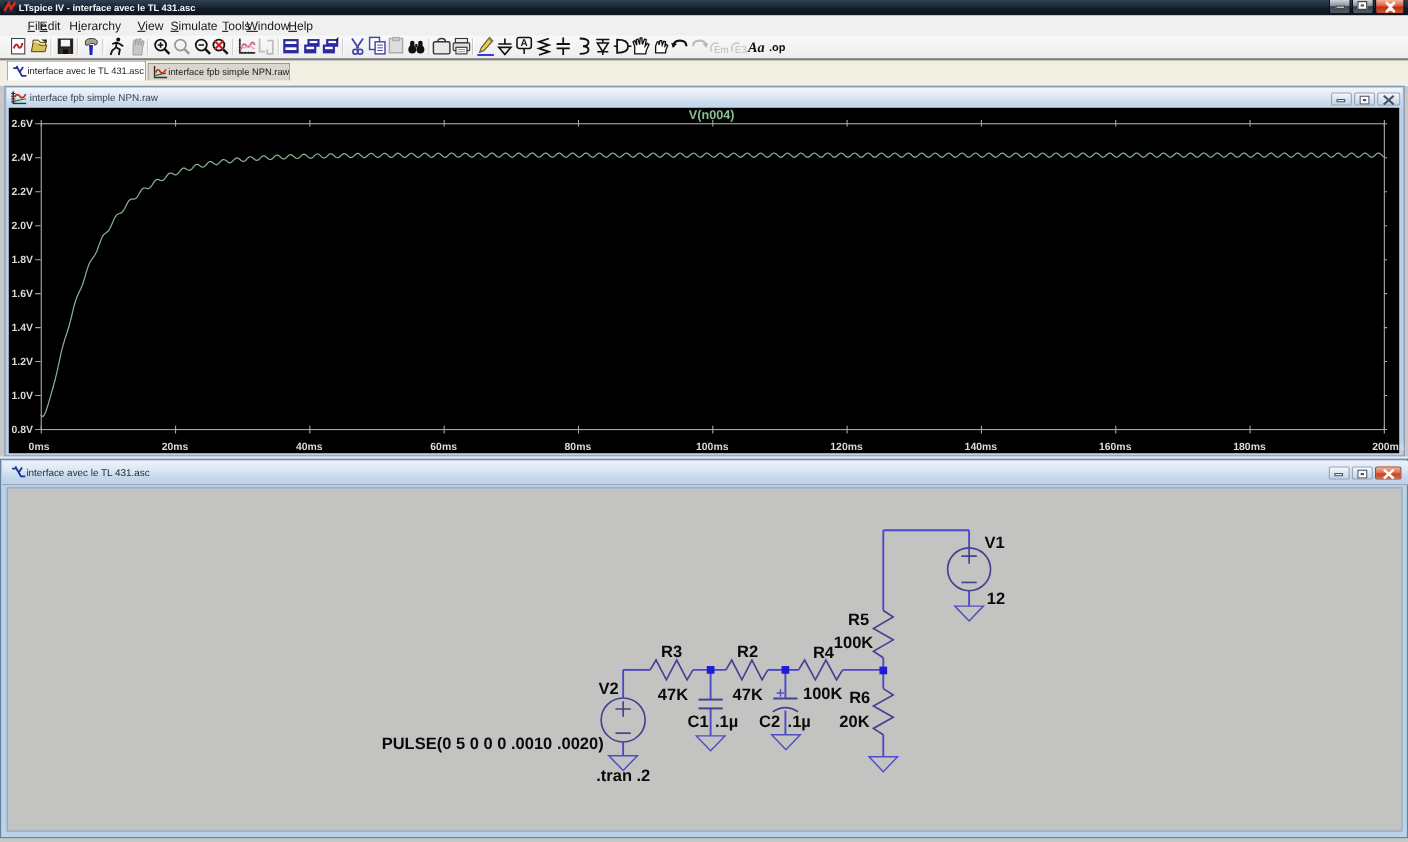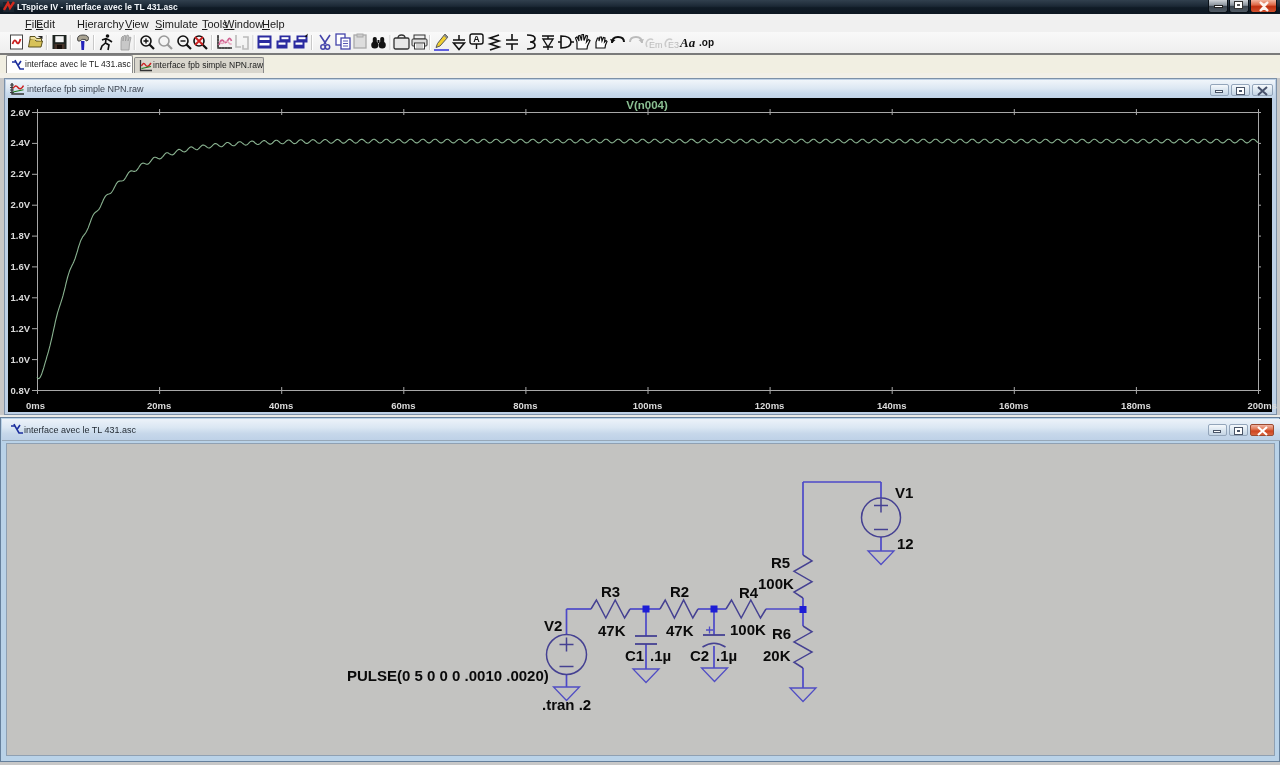--- a/index.html
+++ b/index.html
@@ -73,21 +73,21 @@
     <div id="btn-close" class="abs capbtn">
       <svg class="abs" style="left:7px;top:1px" width="12" height="11" viewBox="0 0 12 11">
           <path d="M2 1 L6 4.2 L10 1 M2 10 L6 6.8 L10 10 M2 1 L10 10 M10 1 L2 10" stroke="#fdf3ef" stroke-width="2.2" fill="none"></path>
         </svg>
     </div>
   </div>
 
   <div id="menubar" class="abs">
     <div class="menuitem" style="left:5px"><u>F</u>ile</div>
     <div class="menuitem" style="left:16px"><u>E</u>dit</div>
-    <div class="menuitem" style="left:57px">H<u>i</u>erarchy</div>
+    <div class="menuitem" style="left:43px">H<u>i</u>erarchy</div>
     <div class="menuitem" style="left:105px"><u>V</u>iew</div>
     <div class="menuitem" style="left:135px"><u>S</u>imulate</div>
     <div class="menuitem" style="left:182px"><u>T</u>ools</div>
     <div class="menuitem" style="left:204px"><u>W</u>indow</div>
     <div class="menuitem" style="left:242px"><u>H</u>elp</div>
   </div>
 
   <div id="toolbar" class="abs">
     <svg class="abs" style="left:0;top:0" width="1280" height="21" viewBox="0 0 1280 21" id="tbicons">
         <path d="M46.4 3 V18" stroke="#c8c8c8" stroke-width="1"></path>

